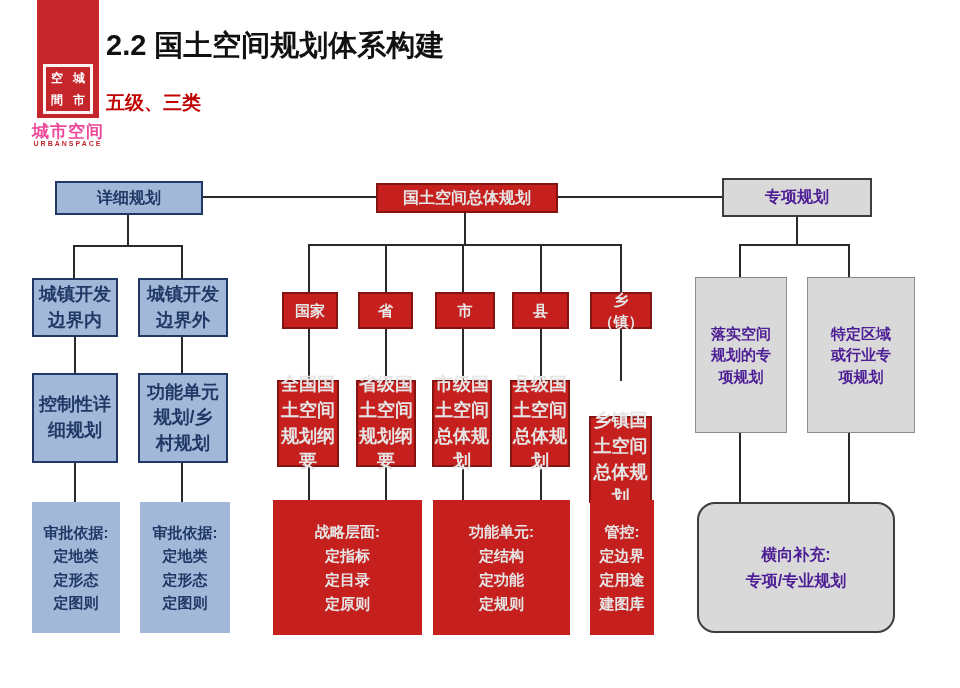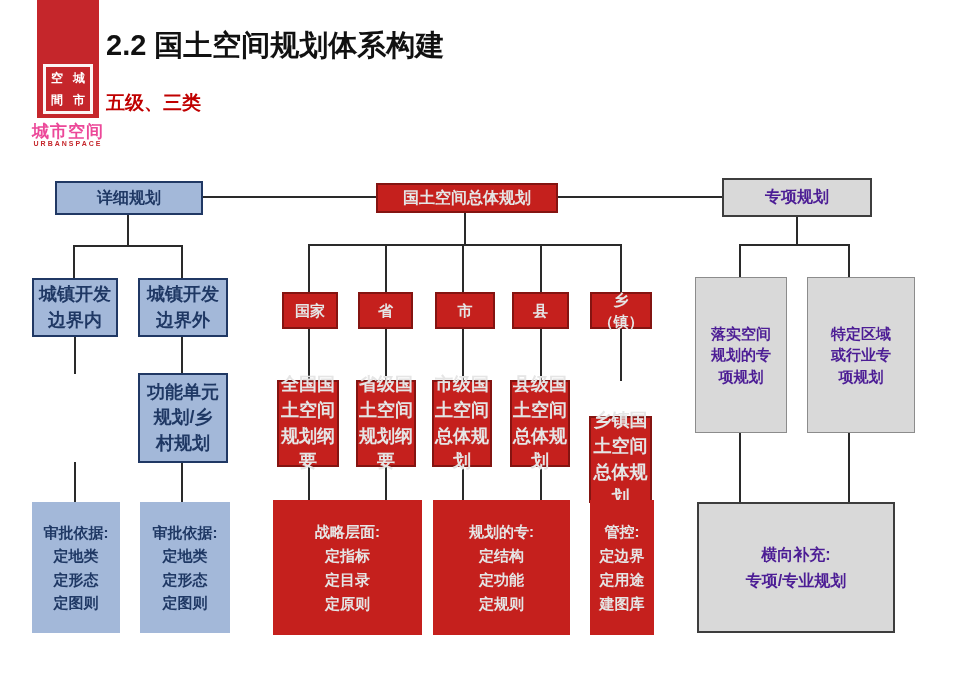--- a/index.html
+++ b/index.html
@@ -91,20 +91,22 @@
   <div class="vline" style="left:739px;top:244px;height:34px;"></div>
   <div class="vline" style="left:848px;top:244px;height:34px;"></div>
   <div class="vline" style="left:739px;top:432px;height:71px;"></div>
   <div class="vline" style="left:848px;top:432px;height:71px;"></div>
 
   <div class="box blue f16" style="left:55px;top:181px;width:148px;height:34px;">详细规划</div>
   <div class="box blue f14" style="left:32px;top:278px;width:86px;height:59px;">城镇开发
 边界内</div>
   <div class="box blue f14" style="left:138px;top:278px;width:90px;height:59px;">城镇开发
 边界外</div>
+  <div class="box blue f14" style="left:32px;top:373px;width:86px;height:90px;">控制性详
+细规划</div>
   <div class="box blue f14" style="left:138px;top:373px;width:90px;height:90px;">功能单元
 规划/乡
 村规划</div>
   <div class="box blue noborder f15" style="left:32px;top:502px;width:88px;height:131px;line-height:1.55;">审批依据:
 定地类
 定形态
 定图则</div>
   <div class="box blue noborder f15" style="left:140px;top:502px;width:90px;height:131px;line-height:1.55;">审批依据:
 定地类
 定形态
@@ -133,32 +135,32 @@
 总体规
 划</div>
   <div class="box red f14" style="left:589px;top:380px;width:63px;height:87px;margin-top:36px;">乡镇国
 土空间
 总体规
 划</div>
   <div class="box red noborder f15" style="left:273px;top:500px;width:149px;height:135px;line-height:1.6;">战略层面:
 定指标
 定目录
 定原则</div>
-  <div class="box red noborder f15" style="left:433px;top:500px;width:137px;height:135px;line-height:1.6;">规划的专:
+  <div class="box red noborder f15" style="left:433px;top:500px;width:137px;height:135px;line-height:1.6;">功能单元:
 定结构
 定功能
 定规则</div>
   <div class="box red noborder f15" style="left:590px;top:500px;width:64px;height:135px;line-height:1.6;">管控:
 定边界
 定用途
 建图库</div>
 
   <div class="box gray thick f16" style="left:722px;top:178px;width:150px;height:39px;">专项规划</div>
   <div class="box gray f15" style="left:695px;top:277px;width:92px;height:156px;">落实空间
 规划的专
 项规划</div>
   <div class="box gray f15" style="left:807px;top:277px;width:108px;height:156px;">特定区域
 或行业专
 项规划</div>
-  <div class="box gray thick f16" style="left:697px;top:502px;width:198px;height:131px;line-height:1.6;">横向补充:
+  <div class="box gray thick f16" style="left:697px;top:502px;width:198px;height:131px;line-height:1.6;border-radius:18px;">横向补充:
 专项/专业规划</div>
 
 </div>
 
 </body></html>

